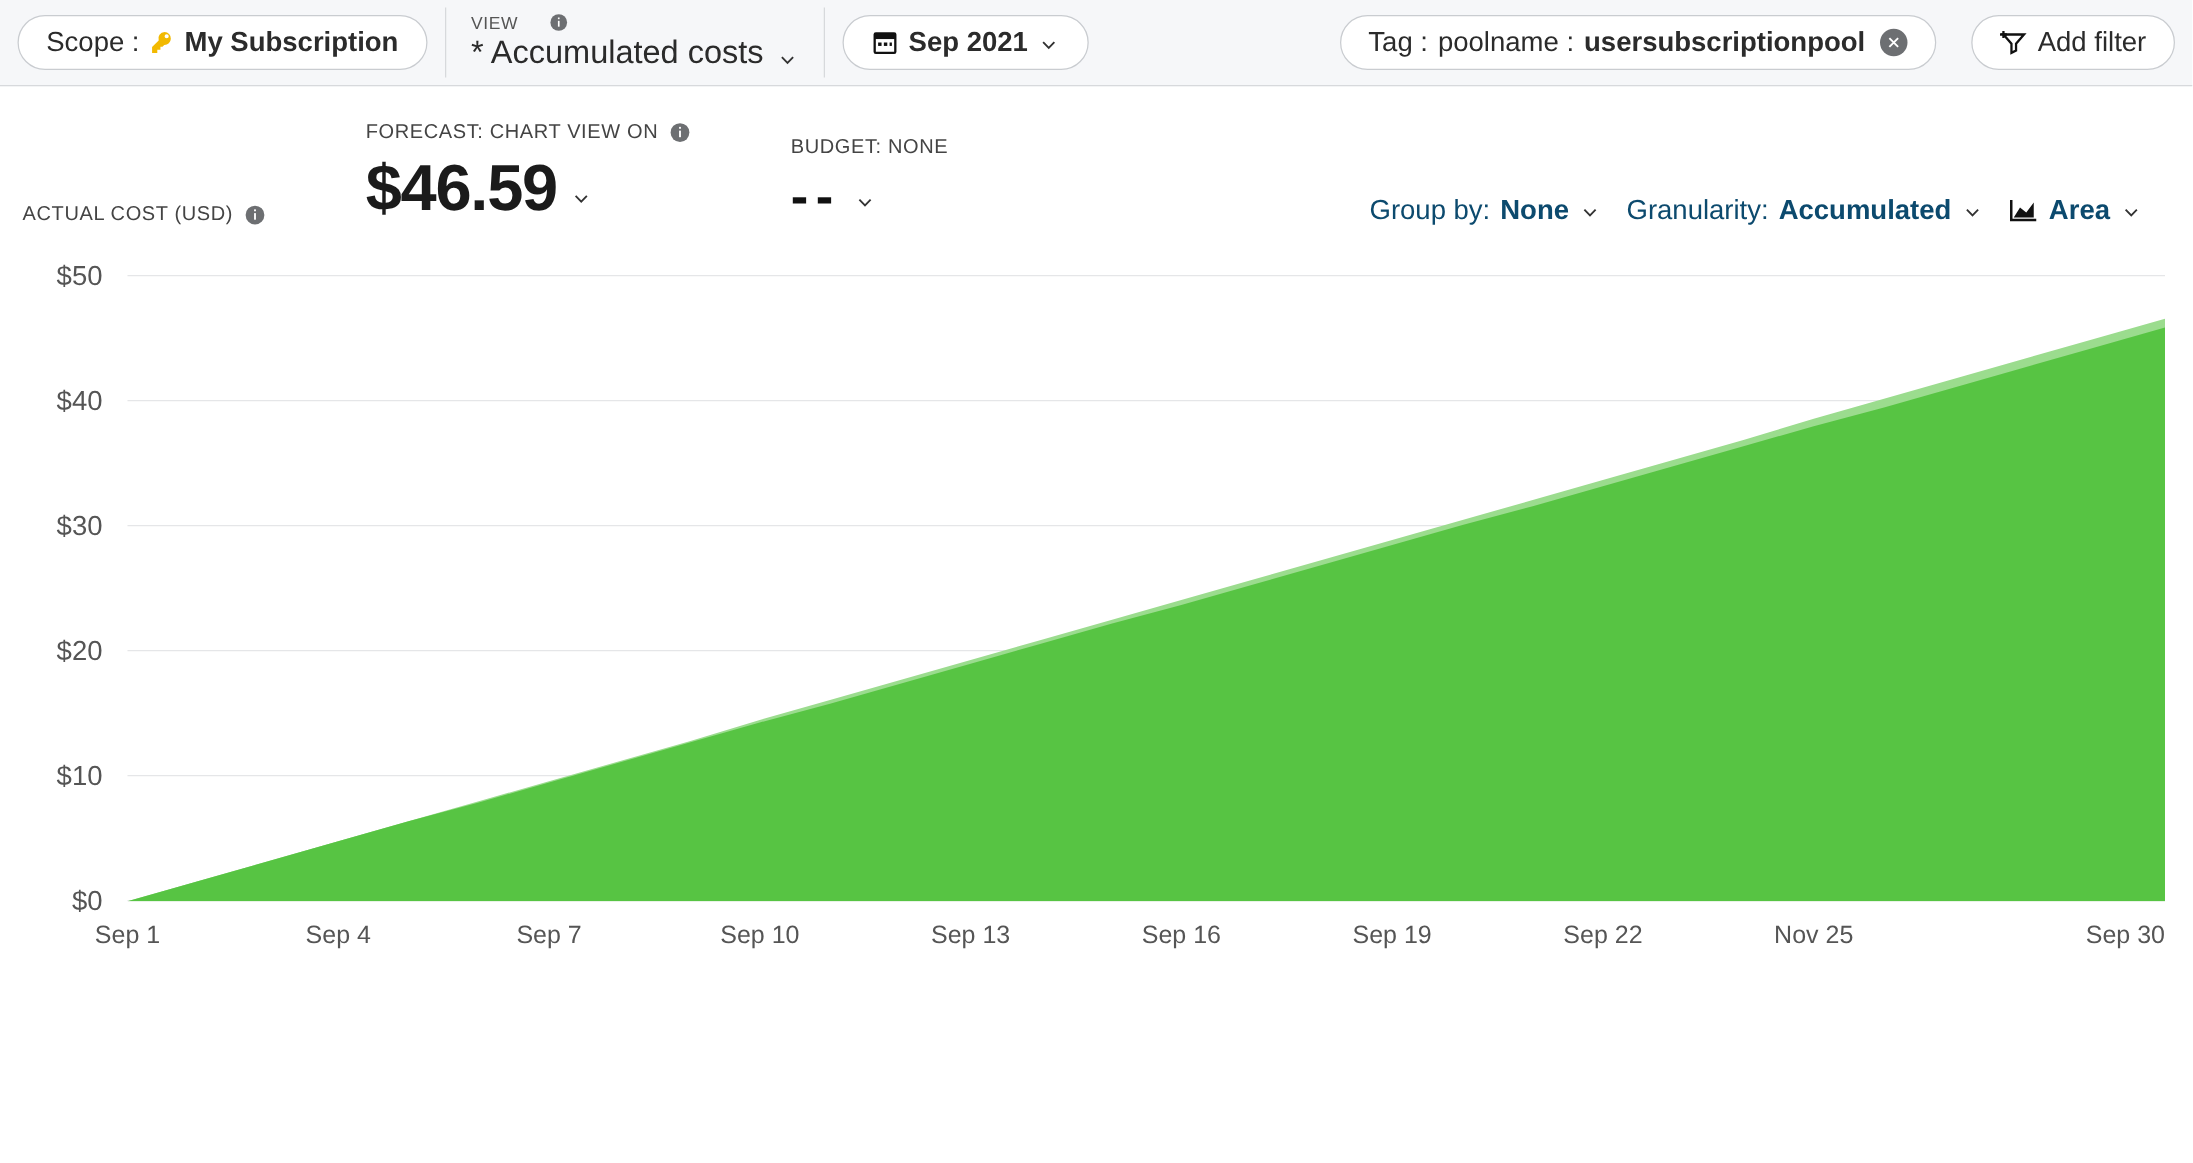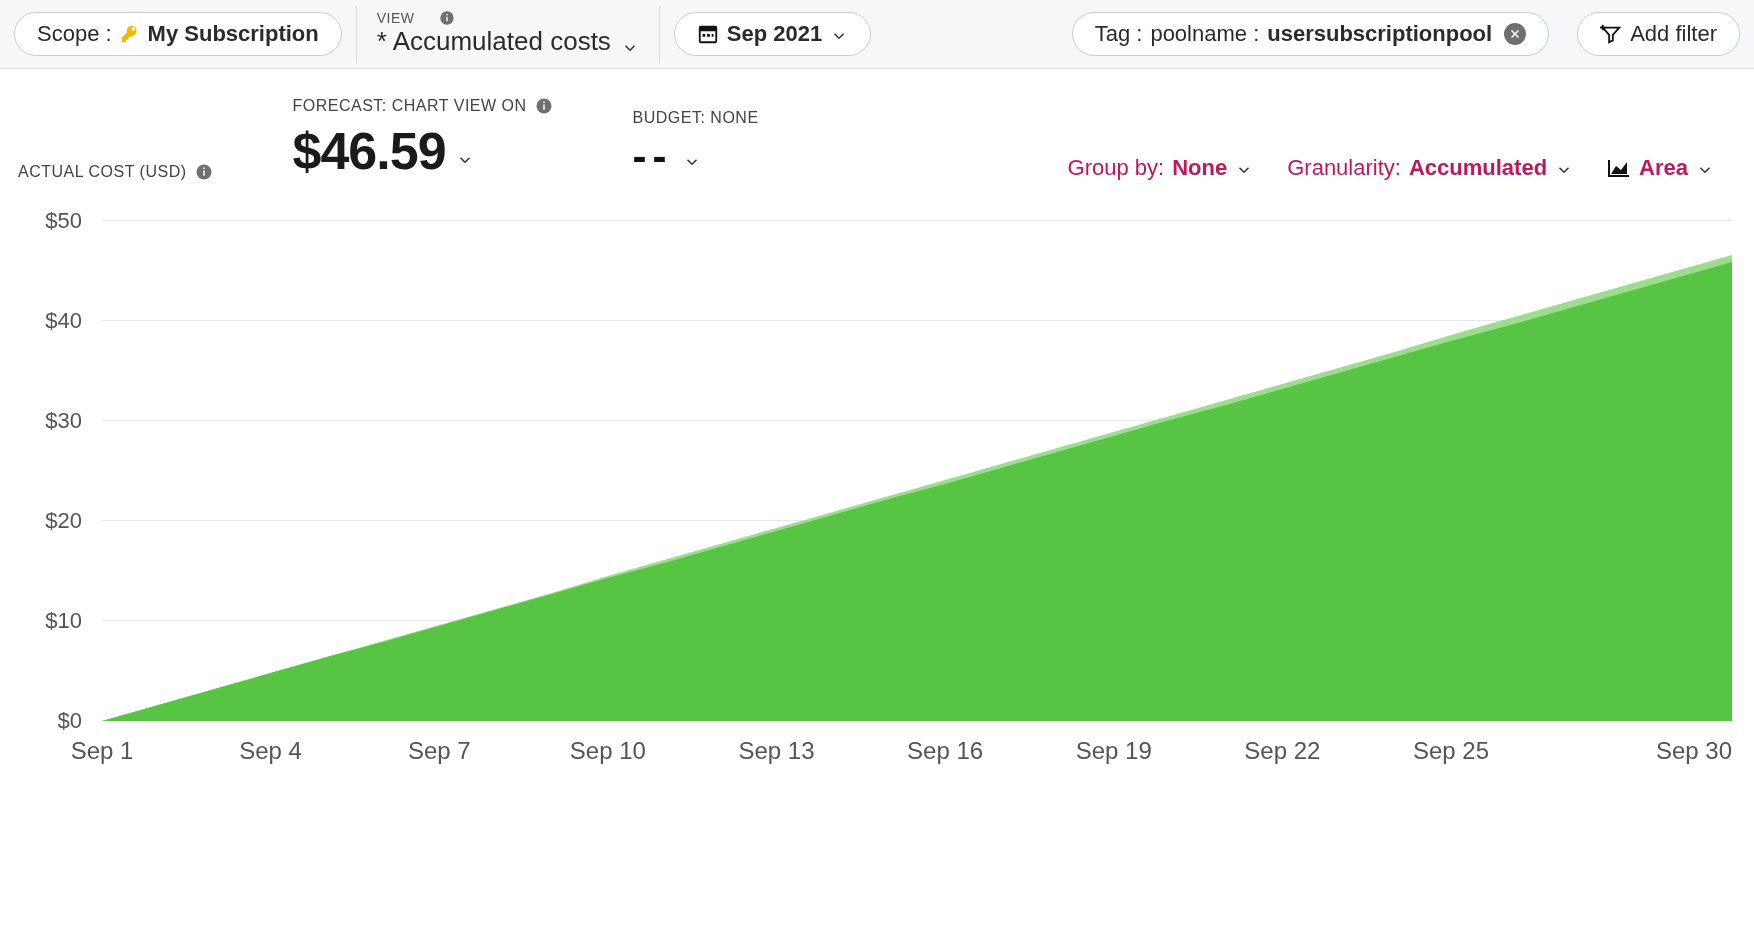--- a/index.html
+++ b/index.html
@@ -26,32 +26,32 @@
   .spacer{flex:1;}
   .kpis{
     display:flex;align-items:flex-end;gap:80px;
     padding:28px 18px 0 18px;flex-wrap:wrap;
   }
   .kpi{display:flex;flex-direction:column;gap:6px;}
   .kpi-label{display:flex;align-items:center;gap:8px;font-size:16px;letter-spacing:.5px;color:#444;}
   .kpi-value-row{display:flex;align-items:baseline;gap:10px;}
   .kpi-value{font-size:52px;font-weight:600;letter-spacing:-1px;}
   .kpi-none{font-size:42px;font-weight:600;letter-spacing:6px;color:#111;}
-  .controls-right{display:flex;align-items:center;gap:34px;margin-left:auto;font-size:22px;color:#be185d;padding-top:38px;padding-right:22px;}
+  .controls-right{display:flex;align-items:center;gap:20px;margin-left:auto;font-size:22px;color:#0c4a6e;padding-top:38px;padding-right:22px;}
   .ctrl{display:flex;align-items:center;gap:8px;cursor:pointer;white-space:nowrap;}
   .ctrl .val{font-weight:600;}
   .chart-wrap{padding:40px 12px 10px 12px;}
   .chart{position:relative;width:100%;height:560px;}
   .y-axis{position:absolute;left:0;top:0;bottom:60px;width:80px;}
   .y-tick{position:absolute;right:10px;transform:translateY(50%);font-size:22px;color:#555;}
   .grid{position:absolute;left:90px;right:10px;top:0;bottom:60px;}
   .gline{position:absolute;left:0;right:0;border-top:1px solid #e5e6e8;}
   .plot{position:absolute;left:90px;right:10px;top:0;bottom:60px;}
   .x-axis{position:absolute;left:90px;right:10px;bottom:0;height:50px;}
-  .x-tick{position:absolute;top:6px;transform:translateX(-50%);font-size:24px;color:#555;white-space:nowrap;}
+  .x-tick{position:absolute;top:6px;transform:translateX(-50%);font-size:20px;color:#555;white-space:nowrap;}
   .x-tick.last{transform:translateX(-100%);}
   svg.area{width:100%;height:100%;display:block;}
   .tag-x{display:inline-flex;align-items:center;justify-content:center;width:22px;height:22px;border-radius:50%;background:#6d6f72;margin-left:4px;}
 </style>
 </head>
 <body>
 
 <div class="toolbar">
   <div class="toolbar-cell bordered">
     <div class="pill">
@@ -246,17 +246,17 @@
     </div>
     <div class="x-axis" id="x-axis">
         <div class="x-tick" style="left: 0%;">Sep 1</div>
         <div class="x-tick" style="left: 10.3448%;">Sep 4</div>
         <div class="x-tick" style="left: 20.6897%;">Sep 7</div>
         <div class="x-tick" style="left: 31.0345%;">Sep 10</div>
         <div class="x-tick" style="left: 41.3793%;">Sep 13</div>
         <div class="x-tick" style="left: 51.7241%;">Sep 16</div>
         <div class="x-tick" style="left: 62.069%;">Sep 19</div>
         <div class="x-tick" style="left: 72.4138%;">Sep 22</div>
-        <div class="x-tick" style="left: 82.7586%;">Sep 25</div>
+        <div class="x-tick" style="left: 82.7586%;">Nov 25</div>
         <div class="x-tick last" style="left: 100%;">Sep 30</div>
       </div>
   </div>
 </div>
 
 </body></html>

